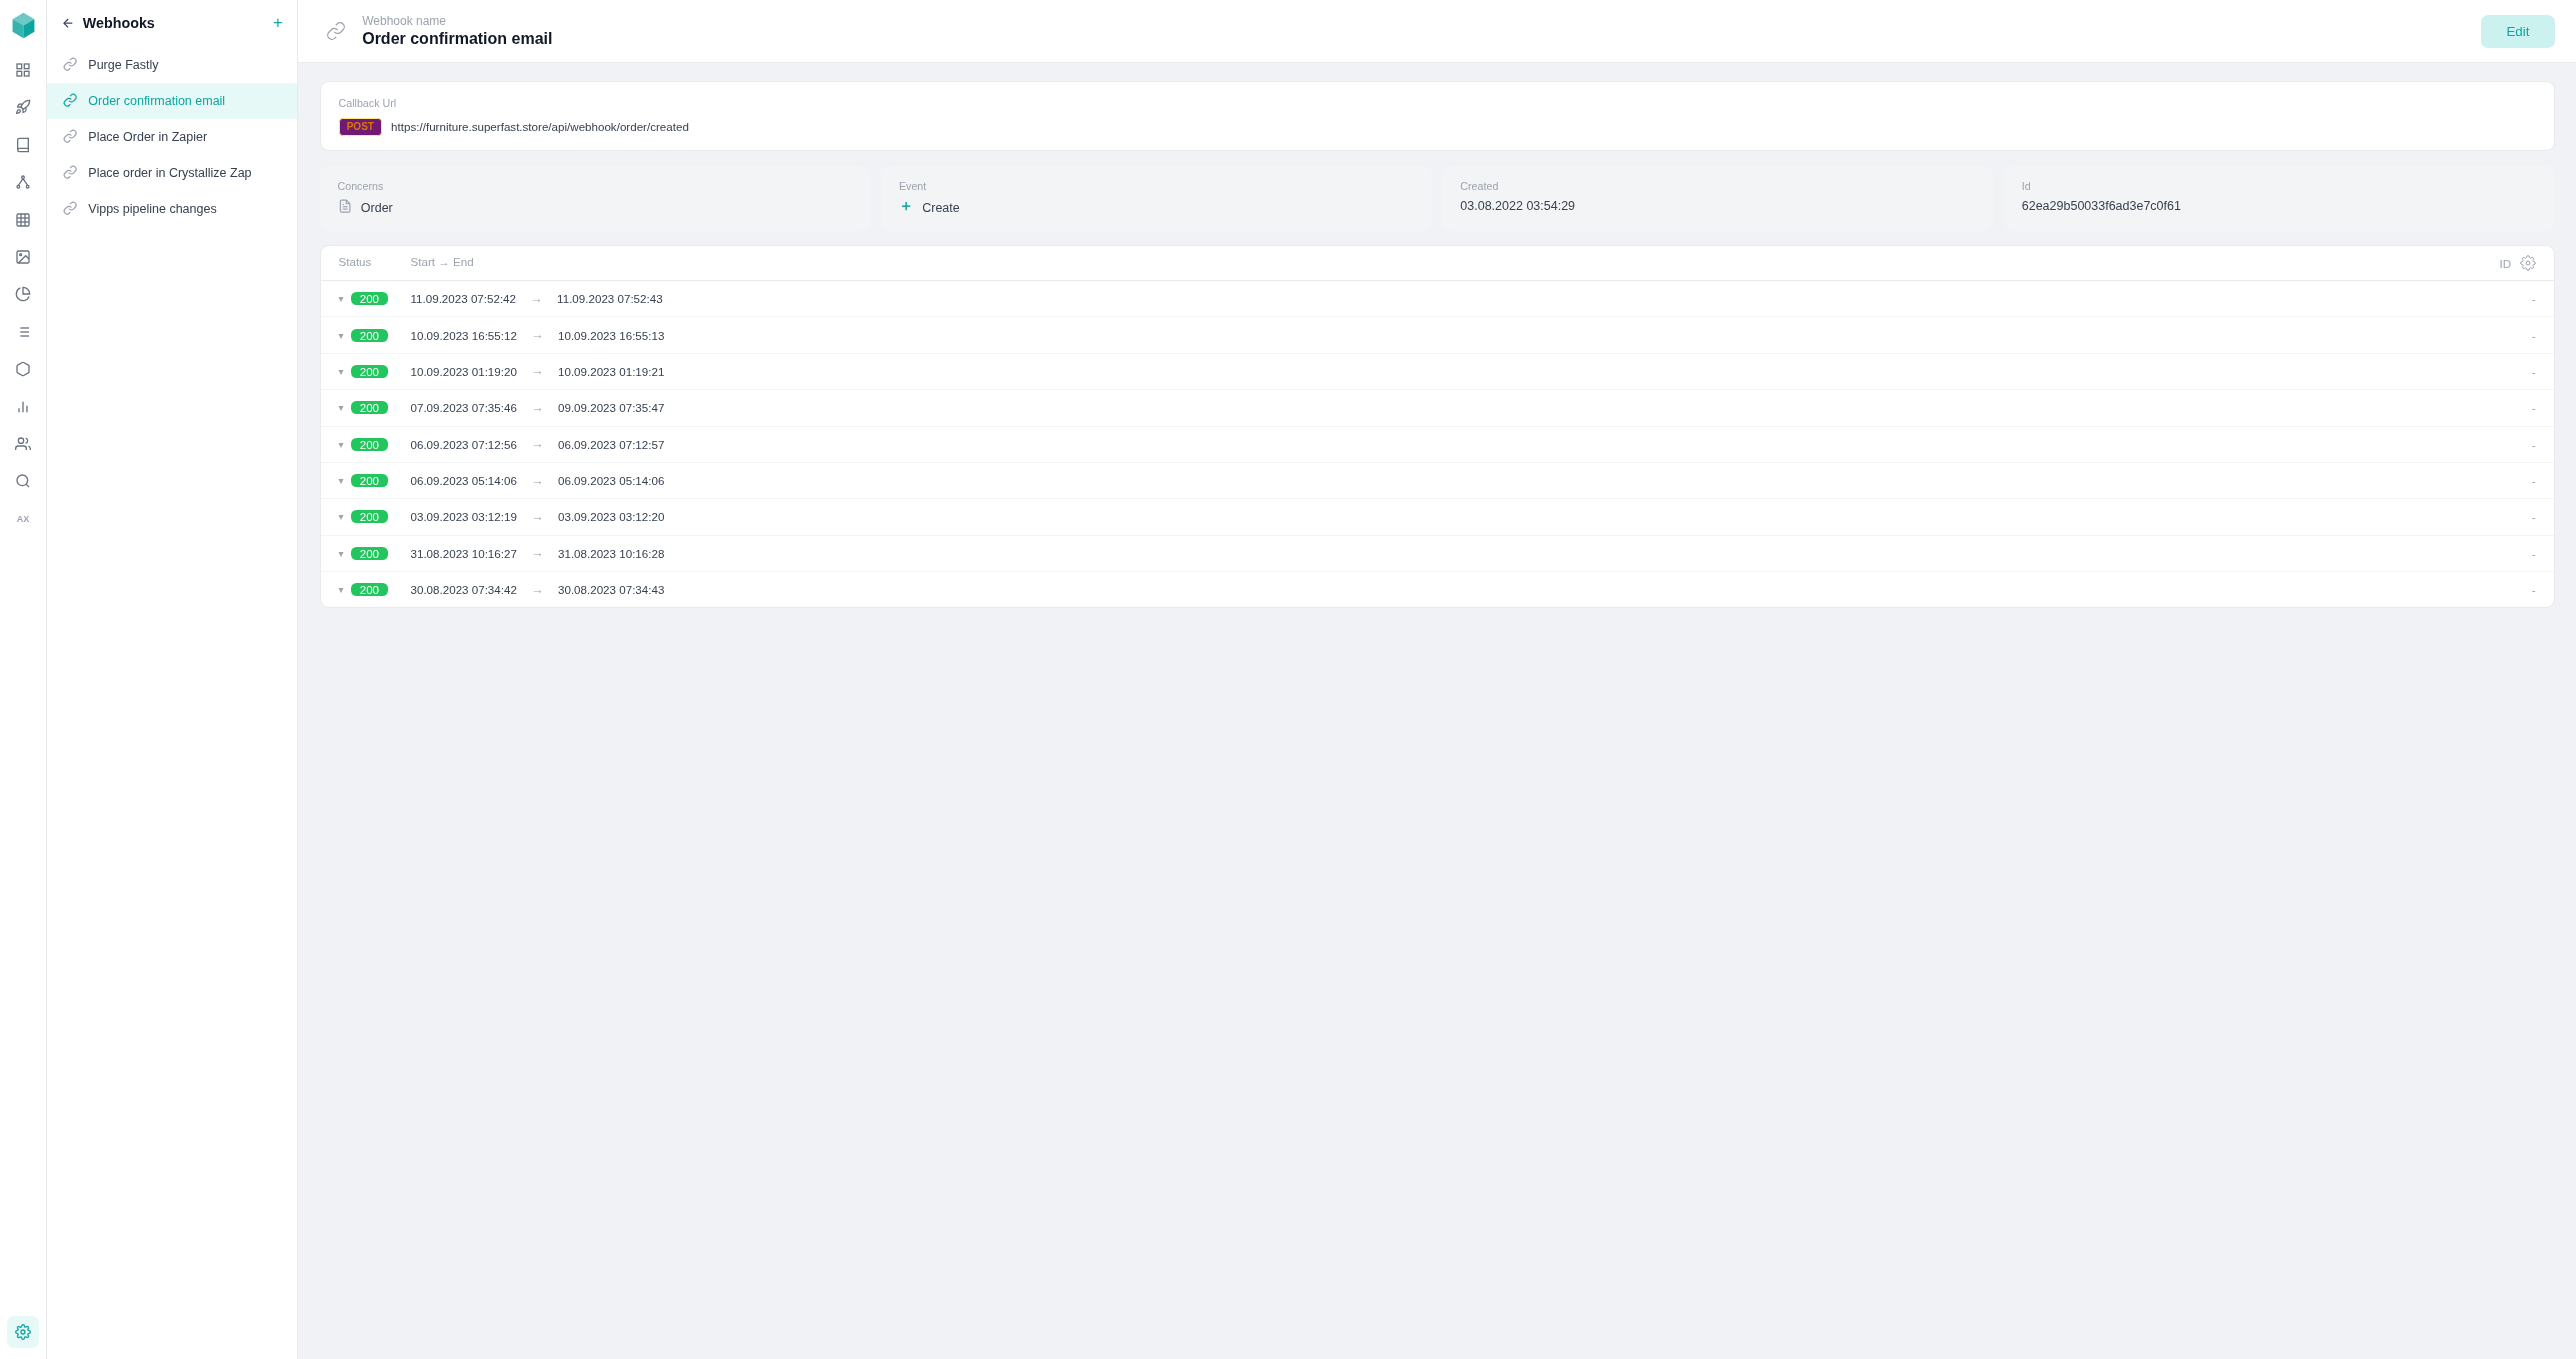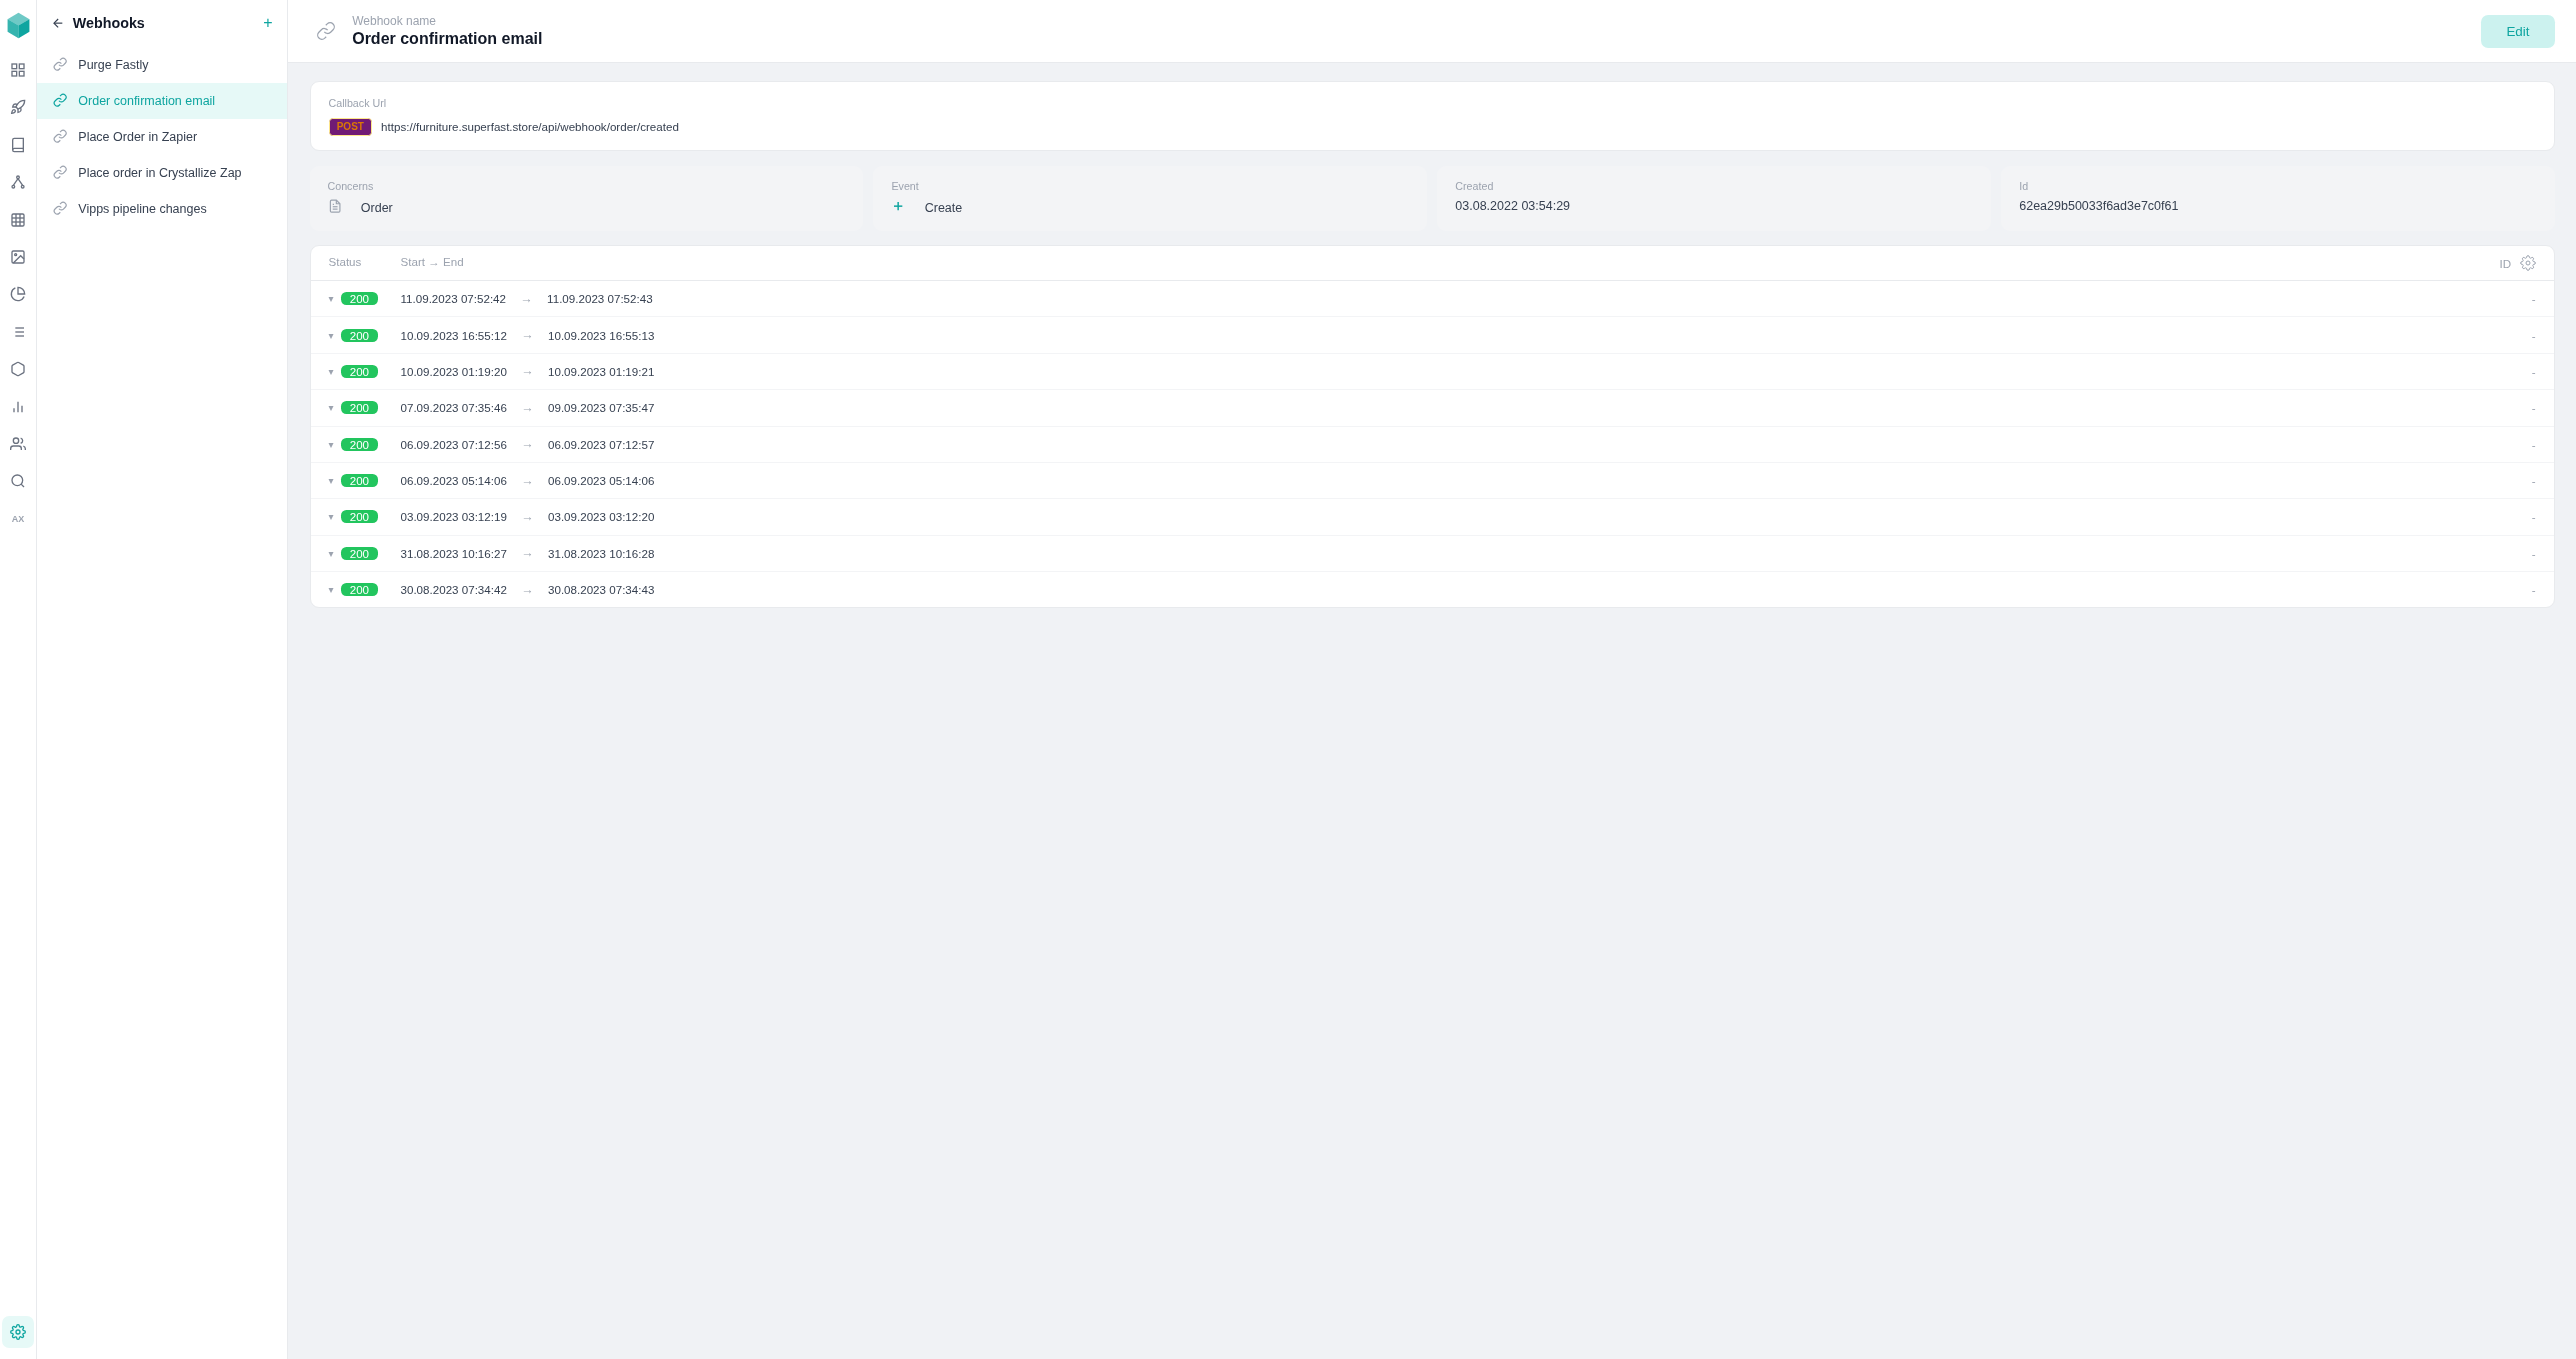--- a/index.html
+++ b/index.html
@@ -1,20 +1,20 @@
 <!DOCTYPE html>
 <html style="font-size:14.3px"><head>
   <meta charset="utf-8">
   <style>
     * { box-sizing: border-box; margin: 0; padding: 0; }
     body { font-family: -apple-system, BlinkMacSystemFont, 'Segoe UI', sans-serif; background: #f0f2f5; display: flex; height: 100vh; overflow: hidden; font-size: 12.5px; }
 
     
     .icon-bar {
-      width: 37px;
+      width: 47px;
       background: #fff;
       border-right: 0.9px solid #e8eaed;
       display: flex;
       flex-direction: column;
       align-items: center;
       padding: 10.7px 0;
       gap: 5.4px;
       z-index: 10;
     }
     .icon-bar-logo {
@@ -200,21 +200,21 @@
       padding: 14.3px 18px;
     }
     .info-card-label {
       font-size: 10.7px;
       color: #9ca3af;
       margin-bottom: 7.2px;
     }
     .info-card-value {
       display: flex;
       align-items: center;
-      gap: 19px;
+      gap: 9px;
       font-size: 12.5px;
       color: #374151;
       font-weight: 500;
     }
     .info-card-icon {
       color: #9ca3af;
       font-size: 14.3px;
     }
     .info-card-icon.teal { color: #0ea5a0; }
 

